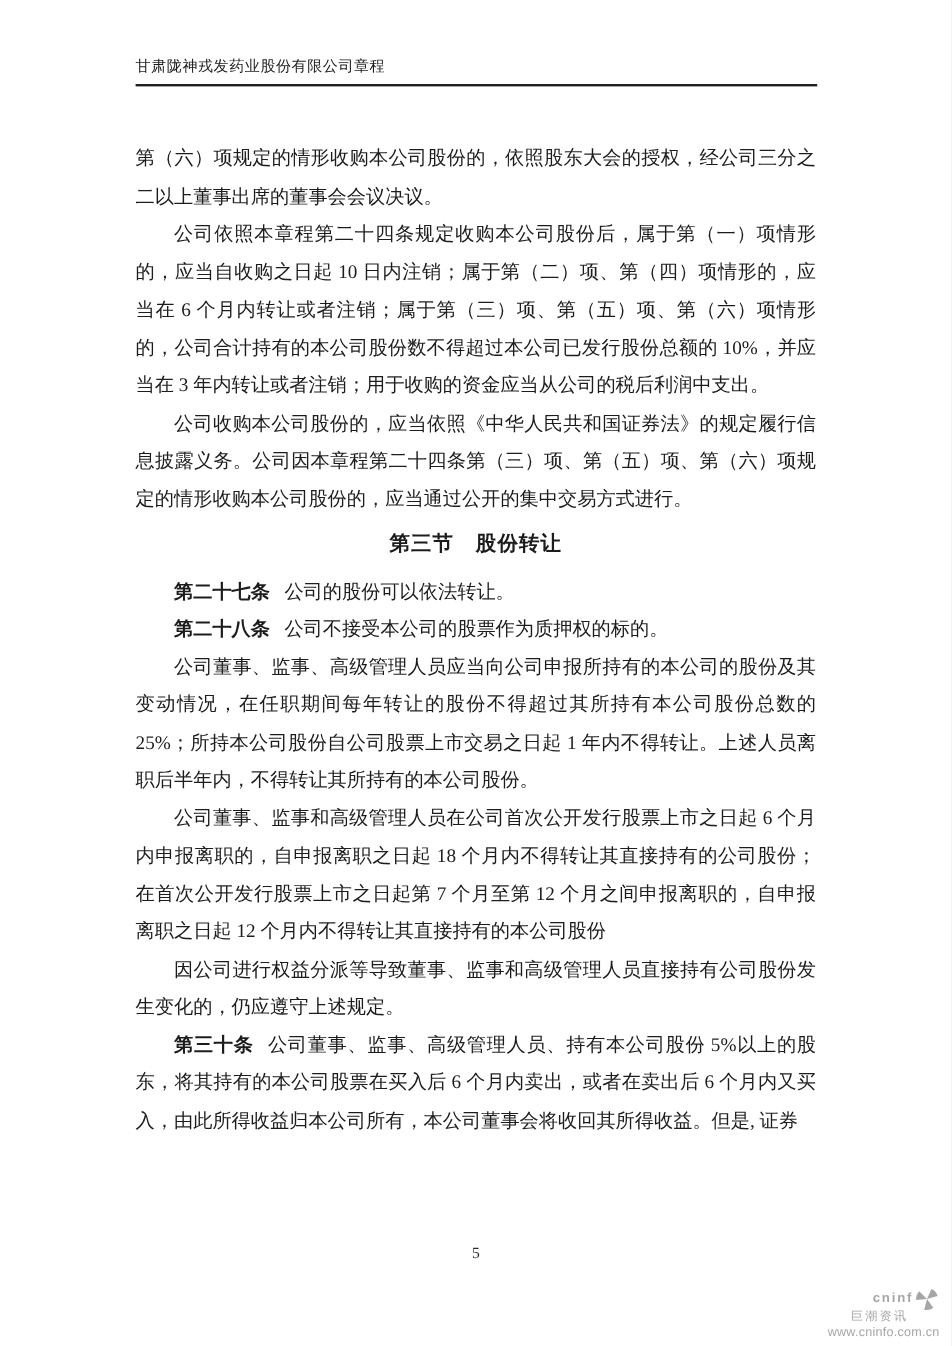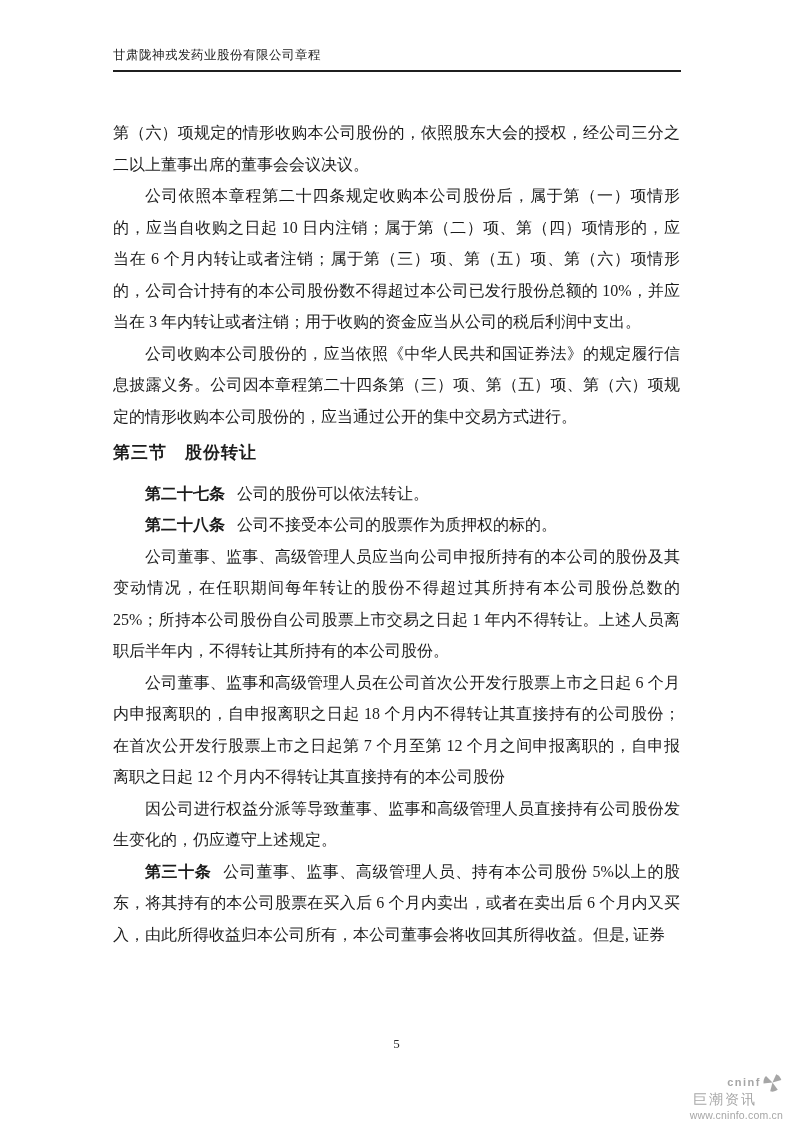--- a/index.html
+++ b/index.html
@@ -33,20 +33,21 @@
     text-align: justify;
     text-justify: inter-ideograph;
     margin-top: 24px;
   }
   .para { margin: 0; }
   .indent { text-indent: 2em; }
   .section-heading {
     margin: 5px 0 9px 0;
     font-size: 17px;
     font-weight: bold;
+    text-align: center;
     text-indent: 0;
     letter-spacing: 1px;
   }
   .lead { font-weight: bold; margin-right: 0.75em; }
   .page-number {
     position: absolute;
     top: 1036px;
     left: 0;
     right: 0;
     text-align: center;
@@ -73,21 +74,21 @@
     font-weight: bold;
     letter-spacing: 1.5px;
   }
   .swirl {
     width: 21px;
     height: 21px;
     display: inline-block;
     transform: rotate(12deg);
   }
   .brand-cn {
-    font-size: 14px;
+    font-size: 10px;
     letter-spacing: 2px;
     text-align: right;
     padding-right: 26px;
     margin-top: -1px;
   }
   .url {
     font-size: 10.5px;
     letter-spacing: 0.2px;
     text-align: right;
     margin-top: 2px;

